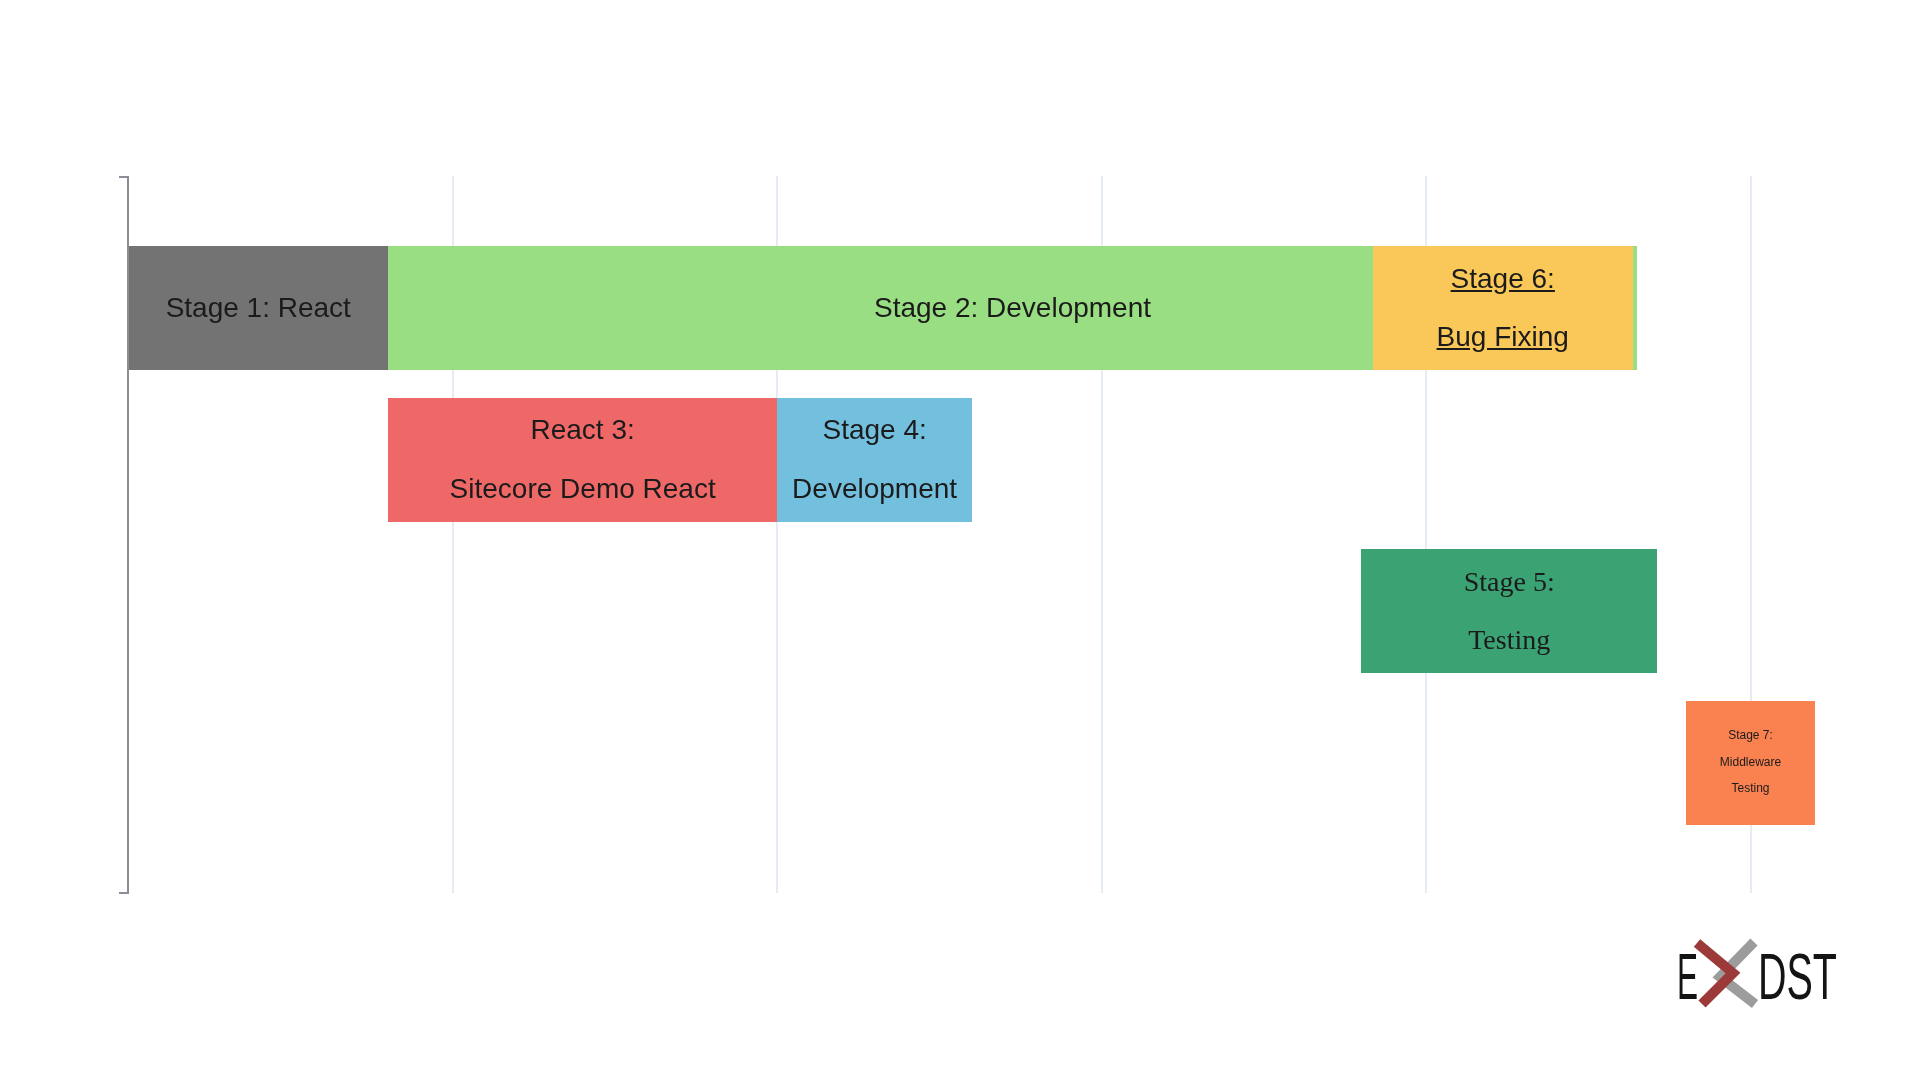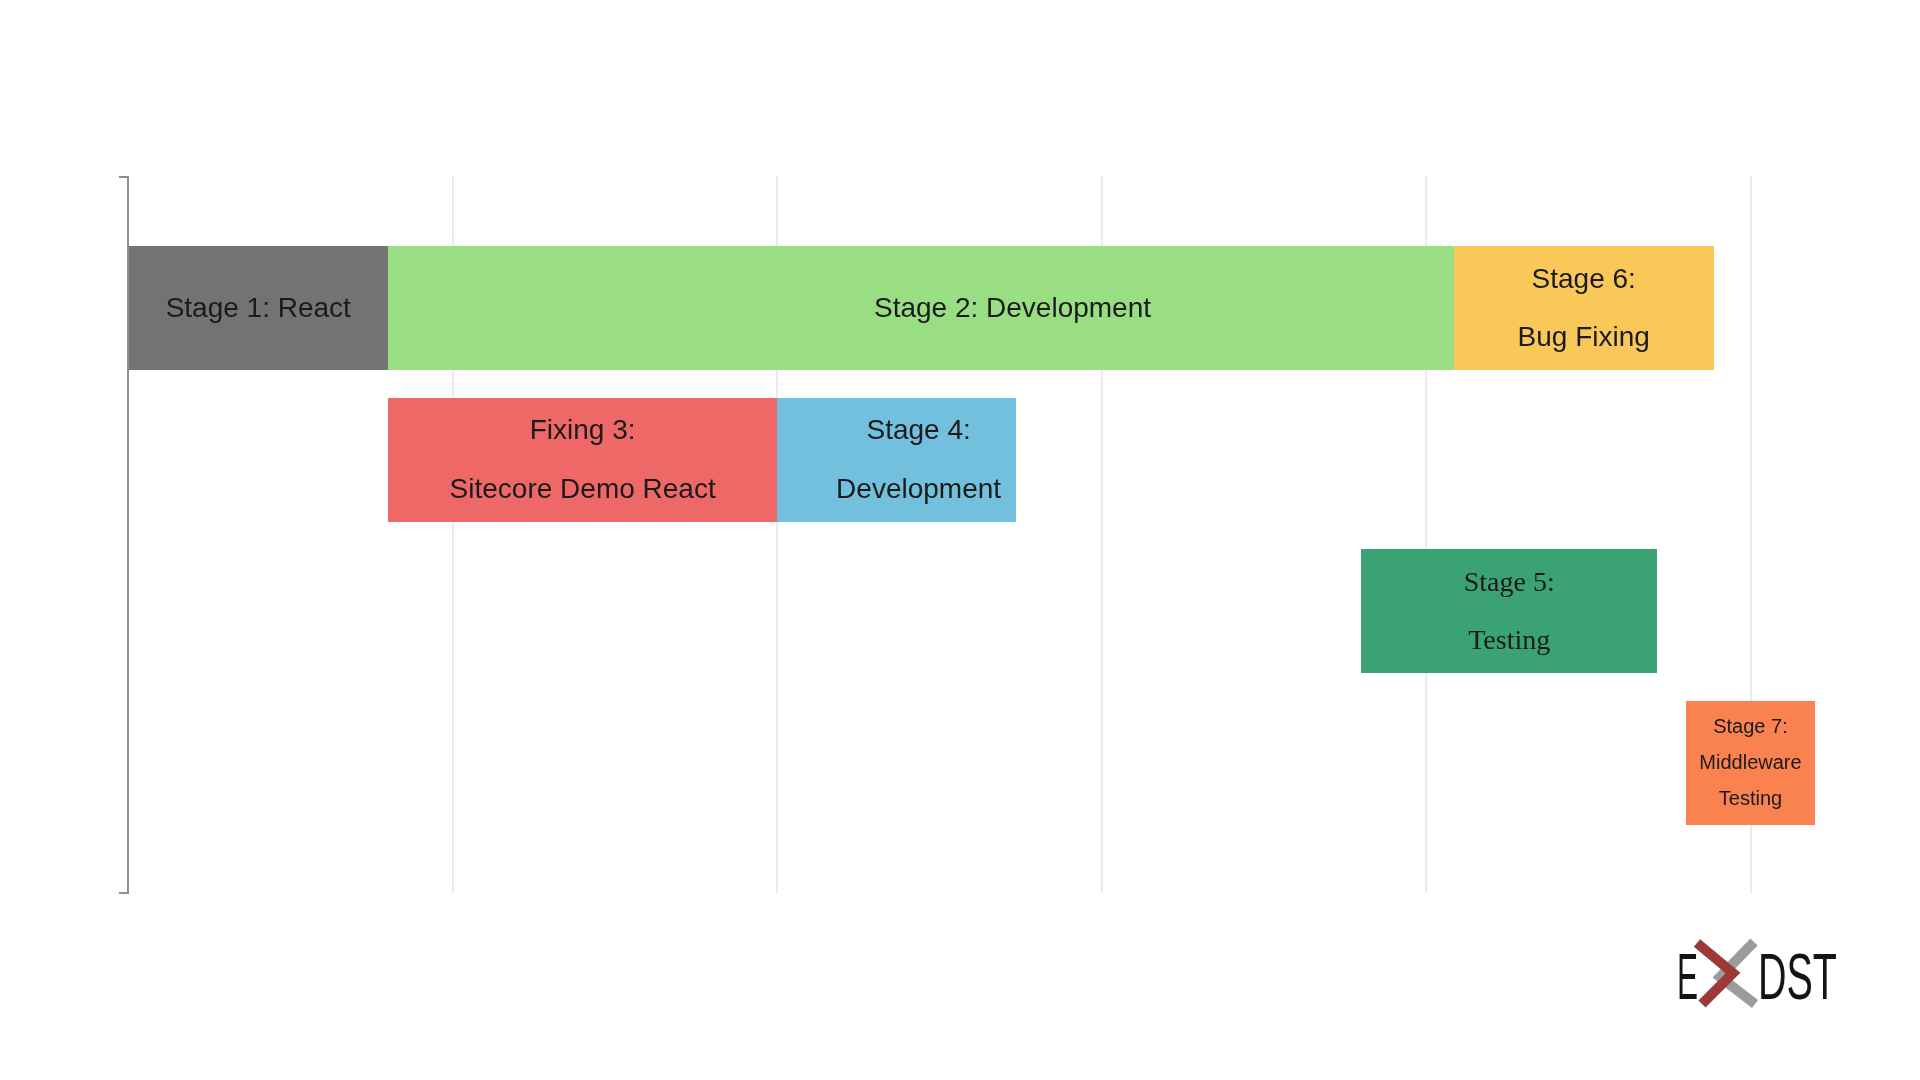--- a/index.html
+++ b/index.html
@@ -5,21 +5,21 @@
   html,body{margin:0;padding:0;background:#ffffff;}
   body{width:1920px;height:1080px;position:relative;overflow:hidden;
        font-family:"Liberation Sans","DejaVu Sans",sans-serif;}
   .chart{position:absolute;inset:0;}
   .gridline{position:absolute;width:2px;top:176px;height:717px;}
   .axis-line{position:absolute;left:127px;top:176px;width:2px;height:718px;}
   .axis-tick{position:absolute;left:119px;width:9px;height:2px;}
   .bar{position:absolute;display:flex;flex-direction:column;align-items:center;
        justify-content:center;row-gap:26px;font-size:28px;color:#1b1b1b;
        text-align:center;white-space:nowrap;}
-  .bar.small{font-size:20px;row-gap:13px;}
+  .bar.small{font-size:12px;row-gap:13px;}
   .bar .line{line-height:1.15;}
   .logo{position:absolute;left:1677px;top:938px;width:160px;height:70px;}
   .logo svg{display:block;width:160px;height:70px;}
 </style>
 </head>
 <body>
 
 <div class="chart">
   <div>
       <div class="gridline" style="left: 451.9px; background: rgb(230, 236, 244);"></div>
@@ -31,29 +31,29 @@
   <div class="axis-line" style="background: rgb(138, 142, 151);"></div>
   <div class="axis-tick" style="top: 176px; background: rgb(138, 142, 151);"></div>
   <div class="axis-tick" style="top: 892px; background: rgb(138, 142, 151);"></div>
   <div>
       <div class="bar" style="left: 128.5px; width: 259.52px; top: 246px; height: 124px; background: #737373; color: rgb(27, 27, 27);">
         <div class="line">Stage 1: React</div>
       </div>
       <div class="bar" style="left: 388.02px; width: 1249px; top: 246px; height: 124px; background: rgb(154, 222, 131); color: rgb(27, 27, 27);">
         <div class="line">Stage 2: Development</div>
       </div>
-      <div class="bar" style="left: 1454px; width: 259.52px; top: 246px; height: 124px; background: rgb(250, 200, 88); color: rgb(27, 27, 27);">
+      <div class="bar" style="left: 1373px; width: 259.52px; top: 246px; height: 124px; background: rgb(250, 200, 88); color: rgb(27, 27, 27); text-decoration: underline;">
         <div class="line">Stage 6:</div>
         <div class="line">Bug Fixing</div>
       </div>
       <div class="bar" style="left: 388.02px; width: 389.28px; top: 397.5px; height: 124px; background: rgb(239, 104, 104); color: rgb(27, 27, 27);">
-        <div class="line">Fixing 3:</div>
+        <div class="line">React 3:</div>
         <div class="line">Sitecore Demo React</div>
       </div>
-      <div class="bar" style="left: 777.3px; width: 194.64px; top: 397.5px; height: 124px; background: rgb(115, 192, 222); color: rgb(27, 27, 27); padding-left: 44px;">
+      <div class="bar" style="left: 777.3px; width: 194.64px; top: 397.5px; height: 124px; background: rgb(115, 192, 222); color: rgb(27, 27, 27);">
         <div class="line">Stage 4:</div>
         <div class="line">Development</div>
       </div>
       <div class="bar" style="left: 1361.22px; width: 296px; top: 549px; height: 124px; background: rgb(58, 162, 115); color: rgb(27, 27, 27); font-family: Liberation Serif, serif;">
         <div class="line">Stage 5:</div>
         <div class="line">Testing</div>
       </div>
       <div class="bar small" style="left: 1685.62px; width: 129.76px; top: 700.5px; height: 124px; background: rgb(250, 130, 81); color: rgb(27, 27, 27);">
         <div class="line">Stage 7:</div>
         <div class="line">Middleware</div>

